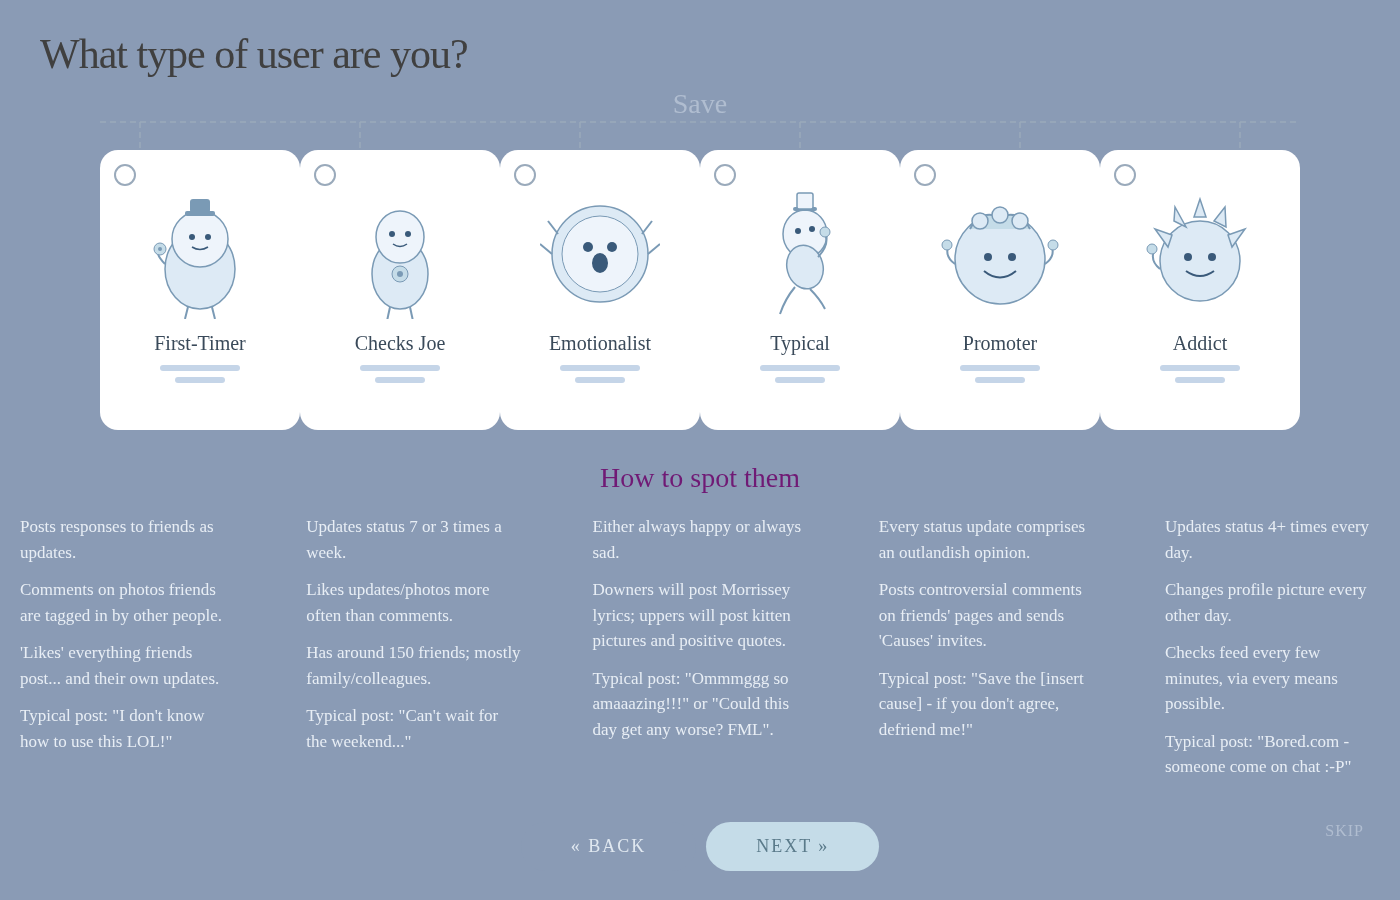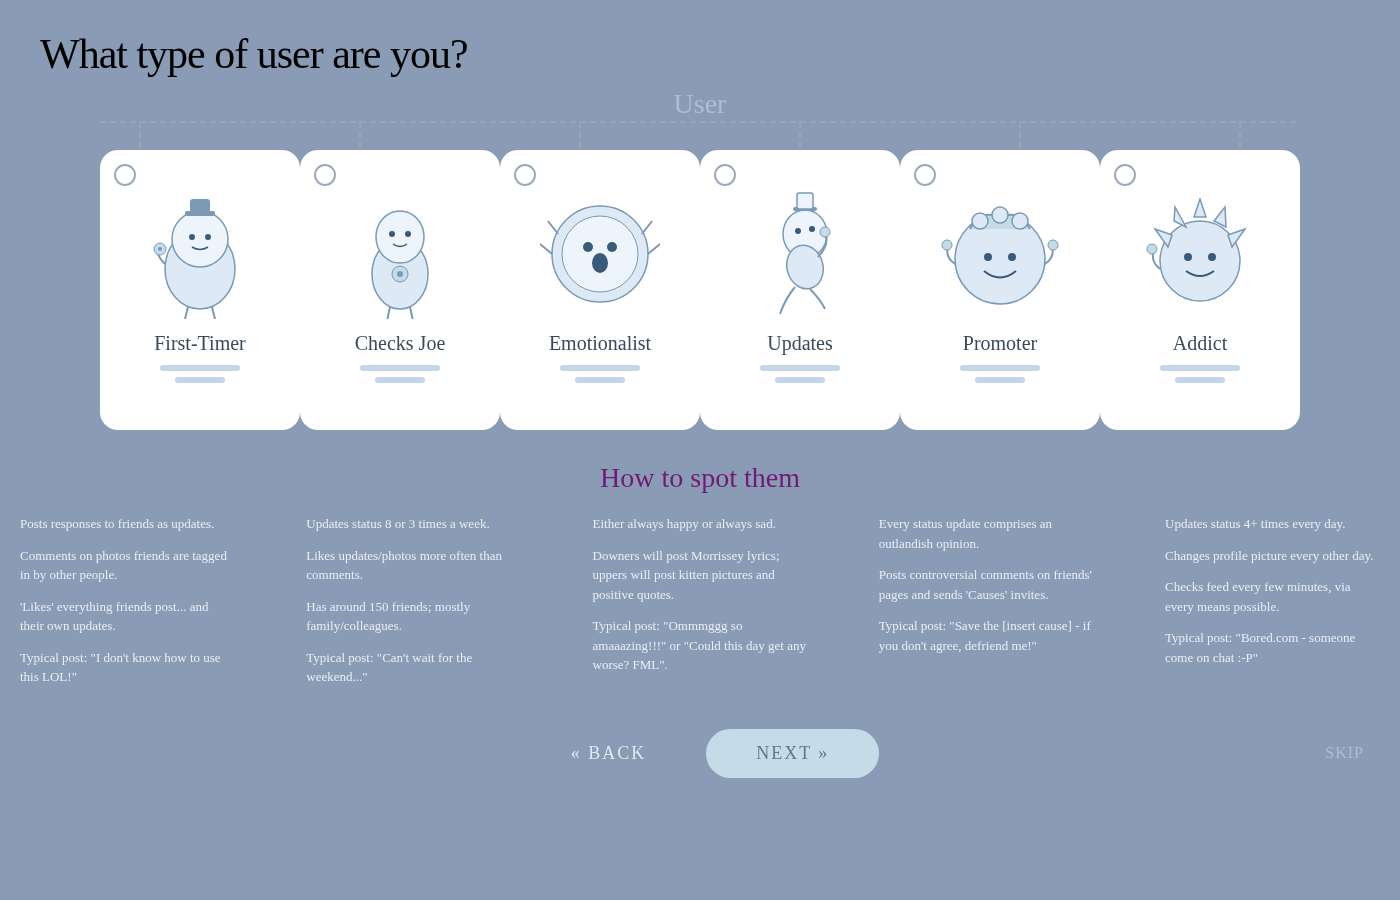--- a/index.html
+++ b/index.html
@@ -7,21 +7,21 @@
     body {
       background-color: #8a9bb5;
       font-family: Georgia, 'Times New Roman', serif;
       width: 1400px;
       min-height: 900px;
       overflow: hidden;
       color: #3a4a5a;
     }
 
     .page-title {
-      color: #000000;
+      color: #404040;
       font-size: 42px;
       font-weight: 300;
       padding: 30px 40px 10px;
       letter-spacing: -1px;
     }
 
     .user-section {
       display: flex;
       flex-direction: column;
       align-items: center;
@@ -131,33 +131,33 @@
 
     .descriptions-container {
       display: flex;
       gap: 0;
       padding: 20px 20px 0;
       justify-content: space-between;
     }
 
     .description-col {
       width: 215px;
-      font-size: 13px;
+      font-size: 17px;
       color: #e8eef5;
       line-height: 1.5;
     }
 
     .description-col p {
       margin-bottom: 12px;
     }
 
     .bottom-nav {
       display: flex;
       justify-content: center;
-      align-items: center;
+      align-items: flex-start;
       gap: 10px;
       margin-top: 30px;
       position: relative;
     }
 
     .nav-btn {
       padding: 14px 50px;
       border-radius: 40px;
       border: none;
       font-size: 18px;
@@ -186,21 +186,21 @@
       cursor: pointer;
       letter-spacing: 1px;
     }
   </style>
 </head>
 <body>
 
 <h1 class="page-title">What type of user are you?</h1>
 
 <div class="user-section">
-  <div class="user-label">User</div>
+  <div class="user-label">Save</div>
   <div class="bracket-line-container">
     <svg class="bracket-svg" height="30" viewBox="0 0 1320 30" xmlns="http://www.w3.org/2000/svg">
 
       <line x1="60" y1="2" x2="1260" y2="2" stroke="#9aaabb" stroke-width="1.5" stroke-dasharray="6,4"></line>
 
       <line x1="100" y1="2" x2="100" y2="28" stroke="#9aaabb" stroke-width="1.5" stroke-dasharray="6,4"></line>
       <line x1="320" y1="2" x2="320" y2="28" stroke="#9aaabb" stroke-width="1.5" stroke-dasharray="6,4"></line>
       <line x1="540" y1="2" x2="540" y2="28" stroke="#9aaabb" stroke-width="1.5" stroke-dasharray="6,4"></line>
       <line x1="760" y1="2" x2="760" y2="28" stroke="#9aaabb" stroke-width="1.5" stroke-dasharray="6,4"></line>
       <line x1="980" y1="2" x2="980" y2="28" stroke="#9aaabb" stroke-width="1.5" stroke-dasharray="6,4"></line>
@@ -305,21 +305,21 @@
 
         <ellipse cx="65" cy="88" rx="18" ry="22" fill="#ddeaf5" stroke="#7a9ab5" stroke-width="1.5" transform="rotate(-15 65 88)"></ellipse>
 
         <path d="M78 78 Q90 65 85 55" stroke="#7a9ab5" stroke-width="2" fill="none"></path>
         <circle cx="85" cy="53" r="5" fill="#c5dce8" stroke="#7a9ab5" stroke-width="1"></circle>
 
         <path d="M55 108 Q45 120 40 135" stroke="#7a9ab5" stroke-width="2" fill="none"></path>
         <path d="M70 110 Q80 120 85 130" stroke="#7a9ab5" stroke-width="2" fill="none"></path>
       </svg>
     </div>
-    <div class="card-name">Updates</div>
+    <div class="card-name">Typical</div>
     <div class="card-bar"></div>
     <div class="card-bar-short"></div>
   </div>
 
   <div class="card">
     <div class="card-radio"></div>
     <div class="card-illustration">
       <svg viewBox="0 0 120 140" xmlns="http://www.w3.org/2000/svg">
 
         <circle cx="60" cy="80" r="45" fill="#ddeaf5" stroke="#7a9ab5" stroke-width="1.5"></circle>
@@ -381,21 +381,21 @@
 <div class="descriptions-container">
 
   <div class="description-col">
     <p>Posts responses to friends as updates.</p>
     <p>Comments on photos friends are tagged in by other people.</p>
     <p>'Likes' everything friends post... and their own updates.</p>
     <p>Typical post: "I don't know how to use this LOL!"</p>
   </div>
 
   <div class="description-col">
-    <p>Updates status 8 or 3 times a week.</p>
+    <p>Updates status 7 or 3 times a week.</p>
     <p>Likes updates/photos more often than comments.</p>
     <p>Has around 150 friends; mostly family/colleagues.</p>
     <p>Typical post: "Can't wait for the weekend..."</p>
   </div>
 
   <div class="description-col">
     <p>Either always happy or always sad.</p>
     <p>Downers will post Morrissey lyrics; uppers will post kitten pictures and positive quotes.</p>
     <p>Typical post: "Ommmggg so amaaazing!!!" or "Could this day get any worse? FML".</p>
   </div>

